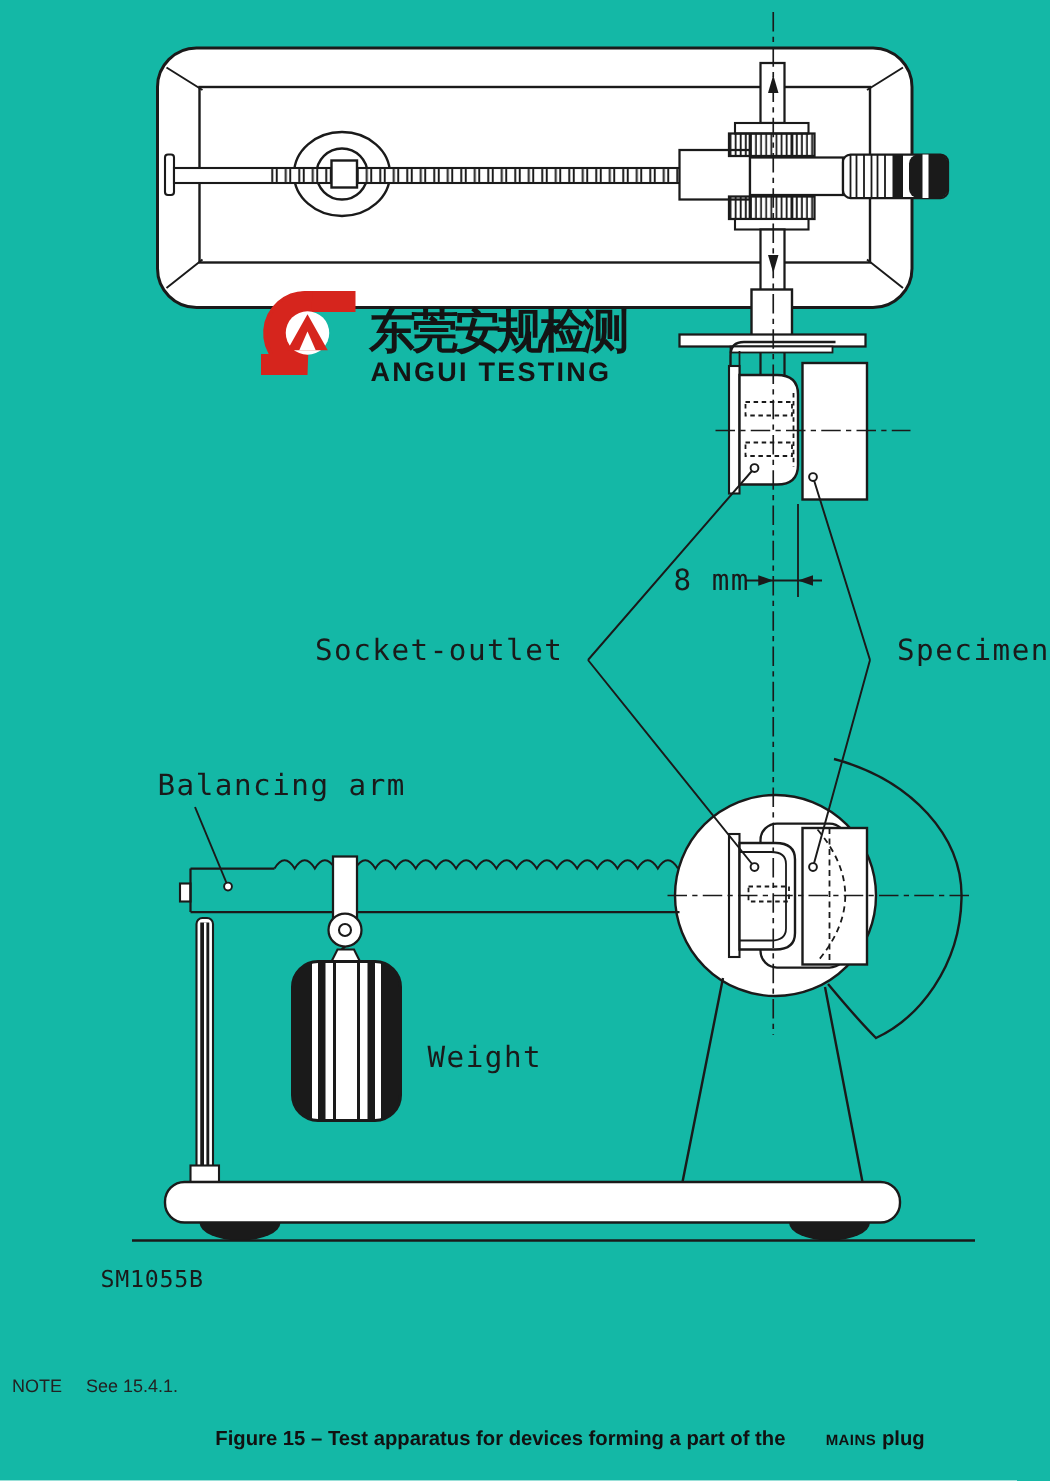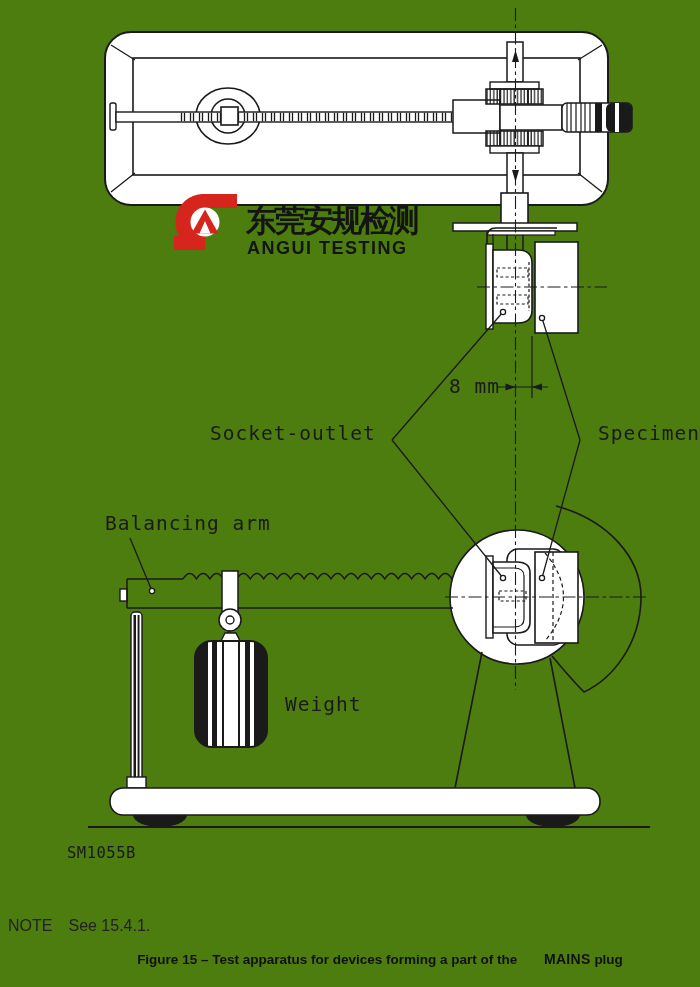--- a/index.html
+++ b/index.html
@@ -1,27 +1,27 @@
 <!DOCTYPE html>
 <html><head>
 <meta charset="utf-8">
 <style>
   html,body{margin:0;padding:0;background:#ffffff;}
-  #page{position:relative;width:700px;height:987px;background:#4d7c0f;overflow:hidden;
+  #page{position:relative;width:700px;height:987px;background:#14b8a6;overflow:hidden;
         font-family:"Liberation Sans",sans-serif;}
   svg{position:absolute;left:0;top:0;}
   .cad{font-family:"DejaVu Sans Mono",monospace;font-size:19.5px;letter-spacing:1px;fill:#1a1a1a;}
   .code{font-family:"DejaVu Sans Mono",monospace;font-size:15.5px;letter-spacing:.5px;fill:#1a1a1a;}
   .cjk{font-family:"Liberation Sans",sans-serif;font-size:31px;font-weight:bold;letter-spacing:-2.5px;fill:#141414;}
   .en-logo{font-family:"Liberation Sans",sans-serif;font-size:18px;font-weight:bold;letter-spacing:1.5px;fill:#141414;}
-  .note-line{position:absolute;left:8px;top:917px;font-size:16px;color:#222;}
+  .note-line{position:absolute;left:8px;top:917px;font-size:12px;color:#222;}
   .note-line .gap{display:inline-block;width:16px;}
   .caption{position:absolute;left:0;right:0;top:951px;text-align:center;transform:translateX(30px);
            font-size:13.5px;font-weight:bold;color:#111;}
-  .caption .sc{font-size:14px;letter-spacing:.3px;margin-left:23px;}
+  .caption .sc{font-size:10px;letter-spacing:.3px;margin-left:23px;}
 </style>
 </head>
 <body>
 
 <div id="page">
 
 <svg width="700" height="987" viewBox="0 0 700 987">
   <defs>
     <pattern id="knurl" x="180" y="112" width="9" height="10" patternUnits="userSpaceOnUse">
       <path d="M1.5,0 V10 M4.5,0 V10" stroke="#1a1a1a" stroke-width="1.3"></path>

